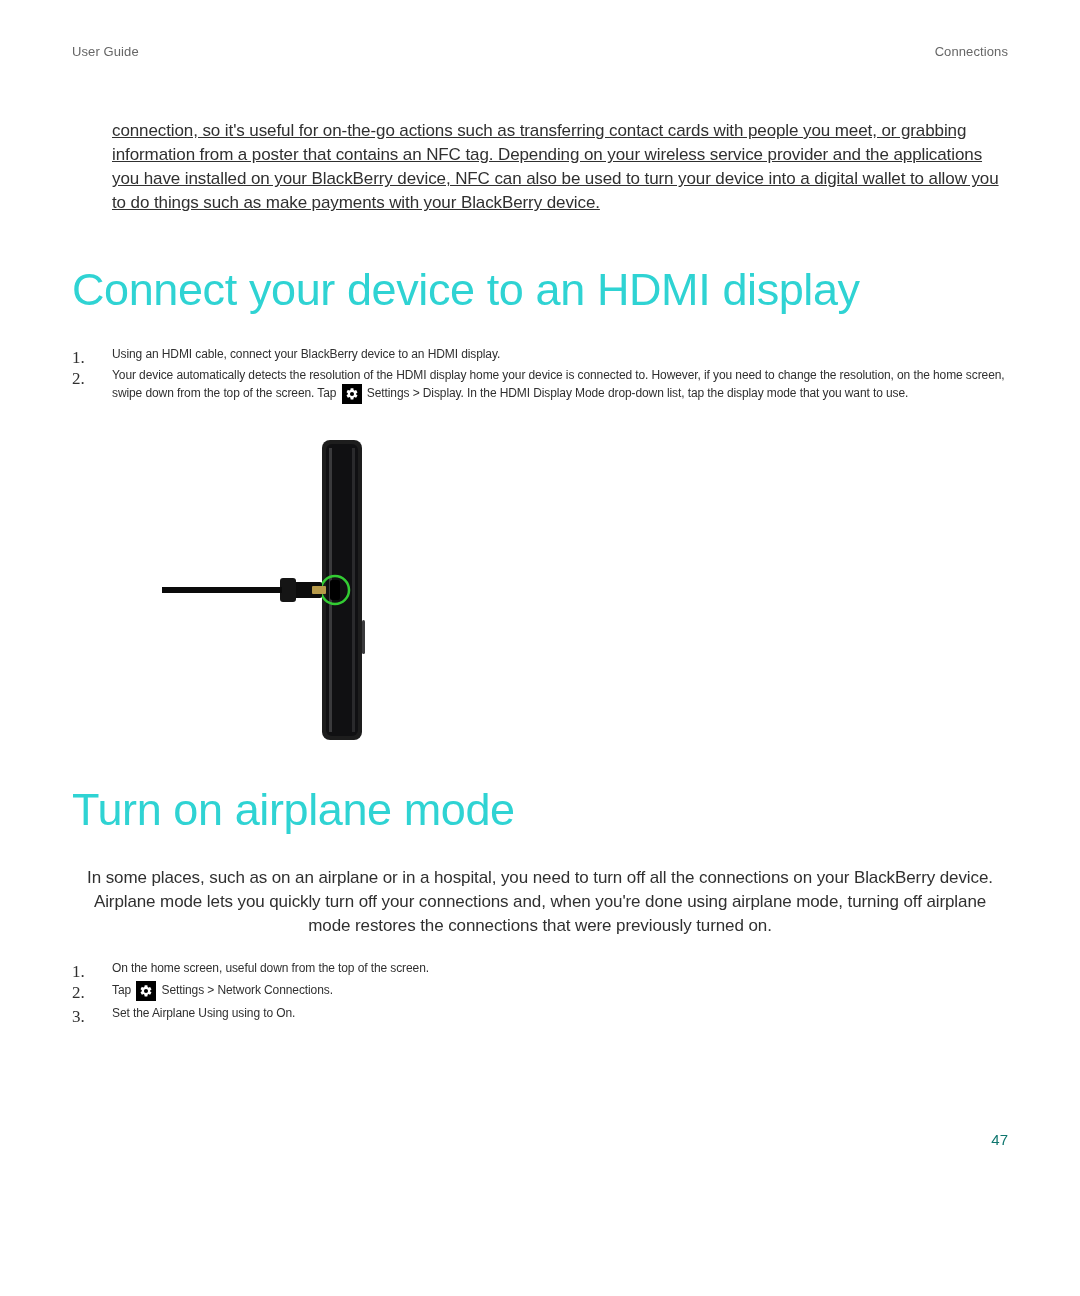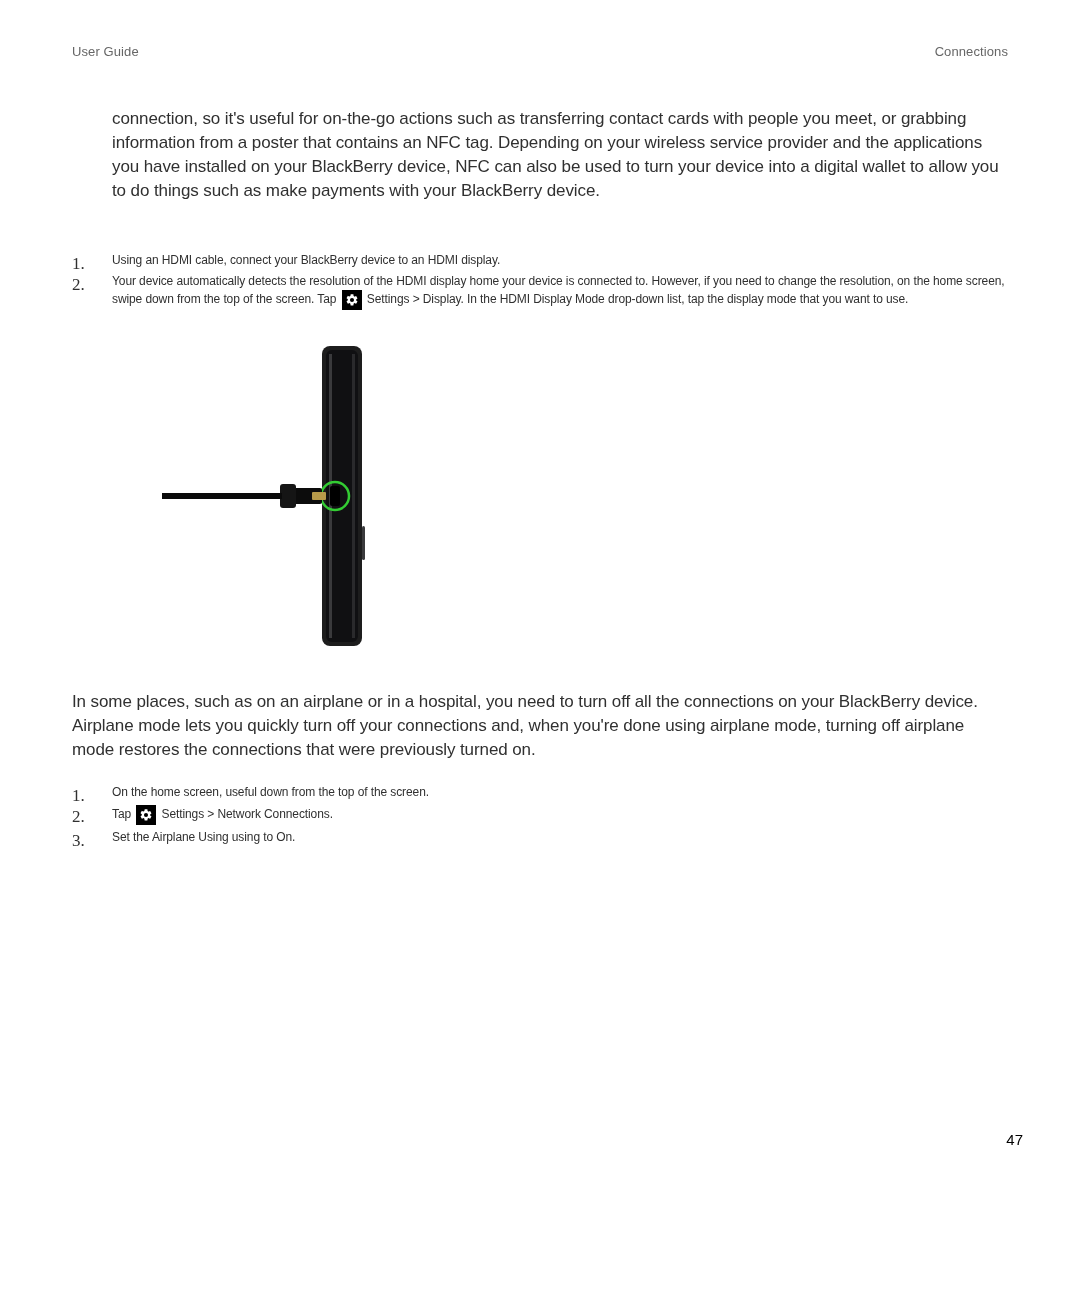--- a/index.html
+++ b/index.html
@@ -14,29 +14,30 @@
     position: relative;
     width: 1080px;
     height: 1296px;
     padding: 44px 72px 0 72px;
   }
   .header-row {
     display: flex;
     justify-content: space-between;
     font-size: 13px;
     color: #666;
-    margin-bottom: 48px;
+    margin-bottom: 60px;
     letter-spacing: 0.1px;
   }
   .intro-para {
     font-size: 17px;
     color: #303030;
     line-height: 1.42;
     margin: 0 0 48px 40px;
     letter-spacing: -0.1px;
+    text-decoration: underline;
   }
   h1 {
     font-size: 45px;
     font-weight: 300;
     color: #2fd3d3;
     margin: 0 0 30px 0;
     letter-spacing: -0.4px;
     font-stretch: condensed;
   }
   ol {
@@ -67,53 +68,55 @@
     display: flex;
     justify-content: flex-start;
     margin: 30px 0 40px 90px;
   }
   .body-para {
     font-size: 17px;
     color: #303030;
     line-height: 1.42;
     margin: 0 0 22px 0;
     letter-spacing: -0.1px;
+    text-align: center;
   }
   .gear-icon {
     display: inline-flex;
     align-items: center;
     justify-content: center;
     width: 20px;
     height: 20px;
     background: #000;
     vertical-align: -4px;
     margin: 0 2px;
   }
   .gear-icon svg { display: block; }
   .page-number {
     position: absolute;
-    right: 57px;
+    right: 72px;
     bottom: 148px;
     font-size: 15px;
-    color: #000000;
+    color: #0f766e;
   }
   b { font-weight: 400; }
 </style>
 </head>
 <body>
 
 <div class="page">
 
   <div class="header-row">
     <span>User Guide</span>
     <span>Connections</span>
   </div>
 
   <p class="intro-para">connection, so it's useful for on-the-go actions such as transferring contact cards with people you meet, or grabbing information from a poster that contains an NFC tag. Depending on your wireless service provider and the applications you have installed on your BlackBerry device, NFC can also be used to turn your device into a digital wallet to allow you to do things such as make payments with your BlackBerry device.</p>
 
+  <h1>Connect your device to an HDMI display</h1>
 
   <ol>
     <li>Using an HDMI cable, connect your BlackBerry device to an HDMI display.</li>
     <li>
       <span>Your device automatically detects the resolution of the HDMI display home your device is connected to. However, if you need to change the resolution, on the home screen, swipe down from the top of the screen. Tap </span>
       <span class="gear-icon">
         <svg width="14" height="14" viewBox="0 0 24 24" fill="#fff">
             <path d="M19.14,12.94a7.07,7.07,0,0,0,.05-.94,7.07,7.07,0,0,0-.05-.94l2.03-1.58a.49.49,0,0,0,.12-.62l-1.92-3.32a.49.49,0,0,0-.59-.22l-2.39.96a7.22,7.22,0,0,0-1.63-.94l-.36-2.54A.49.49,0,0,0,13.92,2H10.08a.49.49,0,0,0-.48.42L9.24,4.96a7.22,7.22,0,0,0-1.63.94l-2.39-.96a.49.49,0,0,0-.59.22L2.71,8.48a.49.49,0,0,0,.12.62l2.03,1.58a7.07,7.07,0,0,0-.05.94,7.07,7.07,0,0,0,.05.94L2.83,14.14a.49.49,0,0,0-.12.62l1.92,3.32a.49.49,0,0,0,.59.22l2.39-.96a7.22,7.22,0,0,0,1.63.94l.36,2.54a.49.49,0,0,0,.48.42h3.84a.49.49,0,0,0,.48-.42l.36-2.54a7.22,7.22,0,0,0,1.63-.94l2.39.96a.49.49,0,0,0,.59-.22l1.92-3.32a.49.49,0,0,0-.12-.62ZM12,15.5A3.5,3.5,0,1,1,15.5,12,3.5,3.5,0,0,1,12,15.5Z"></path>
           </svg>
       </span>
@@ -137,20 +140,21 @@
       <rect x="120" y="148" width="40" height="16" rx="2" fill="#0c0c0c"></rect>
       <rect x="118" y="144" width="16" height="24" rx="3" fill="#151515"></rect>
       <rect x="150" y="152" width="14" height="8" rx="1" fill="#b79a4a"></rect>
 
       <rect x="0" y="153" width="120" height="6" fill="#0a0a0a"></rect>
 
       <rect x="200" y="186" width="3" height="34" rx="1.5" fill="#3a3a3c"></rect>
     </svg>
   </div>
 
+  <h1>Turn on airplane mode</h1>
 
   <p class="body-para">In some places, such as on an airplane or in a hospital, you need to turn off all the connections on your BlackBerry device. Airplane mode lets you quickly turn off your connections and, when you're done using airplane mode, turning off airplane mode restores the connections that were previously turned on.</p>
 
   <ol>
     <li>On the home screen, useful down from the top of the screen.</li>
     <li>
       <span>Tap </span>
       <span class="gear-icon">
         <svg width="14" height="14" viewBox="0 0 24 24" fill="#fff">
             <path d="M19.14,12.94a7.07,7.07,0,0,0,.05-.94,7.07,7.07,0,0,0-.05-.94l2.03-1.58a.49.49,0,0,0,.12-.62l-1.92-3.32a.49.49,0,0,0-.59-.22l-2.39.96a7.22,7.22,0,0,0-1.63-.94l-.36-2.54A.49.49,0,0,0,13.92,2H10.08a.49.49,0,0,0-.48.42L9.24,4.96a7.22,7.22,0,0,0-1.63.94l-2.39-.96a.49.49,0,0,0-.59.22L2.71,8.48a.49.49,0,0,0,.12.62l2.03,1.58a7.07,7.07,0,0,0-.05.94,7.07,7.07,0,0,0,.05.94L2.83,14.14a.49.49,0,0,0-.12.62l1.92,3.32a.49.49,0,0,0,.59.22l2.39-.96a7.22,7.22,0,0,0,1.63.94l.36,2.54a.49.49,0,0,0,.48.42h3.84a.49.49,0,0,0,.48-.42l.36-2.54a7.22,7.22,0,0,0,1.63-.94l2.39.96a.49.49,0,0,0,.59-.22l1.92-3.32a.49.49,0,0,0-.12-.62ZM12,15.5A3.5,3.5,0,1,1,15.5,12,3.5,3.5,0,0,1,12,15.5Z"></path>

